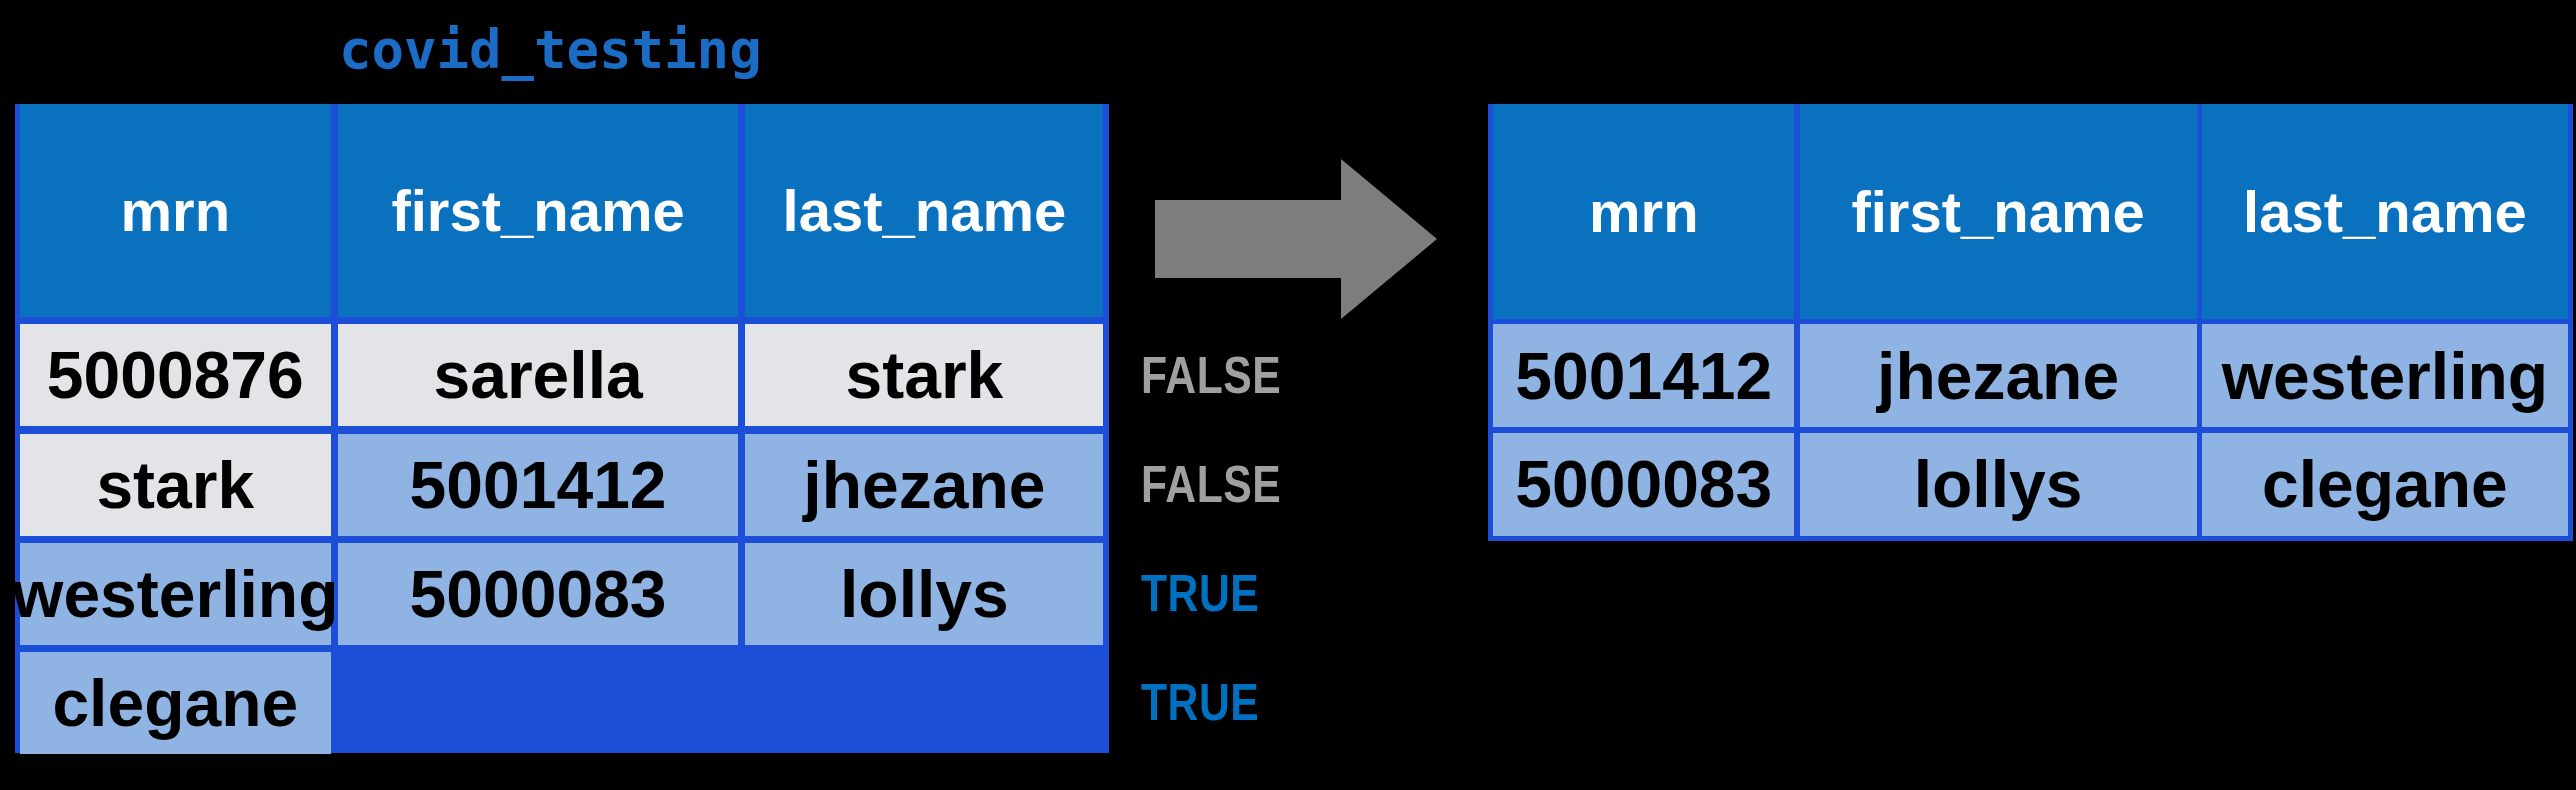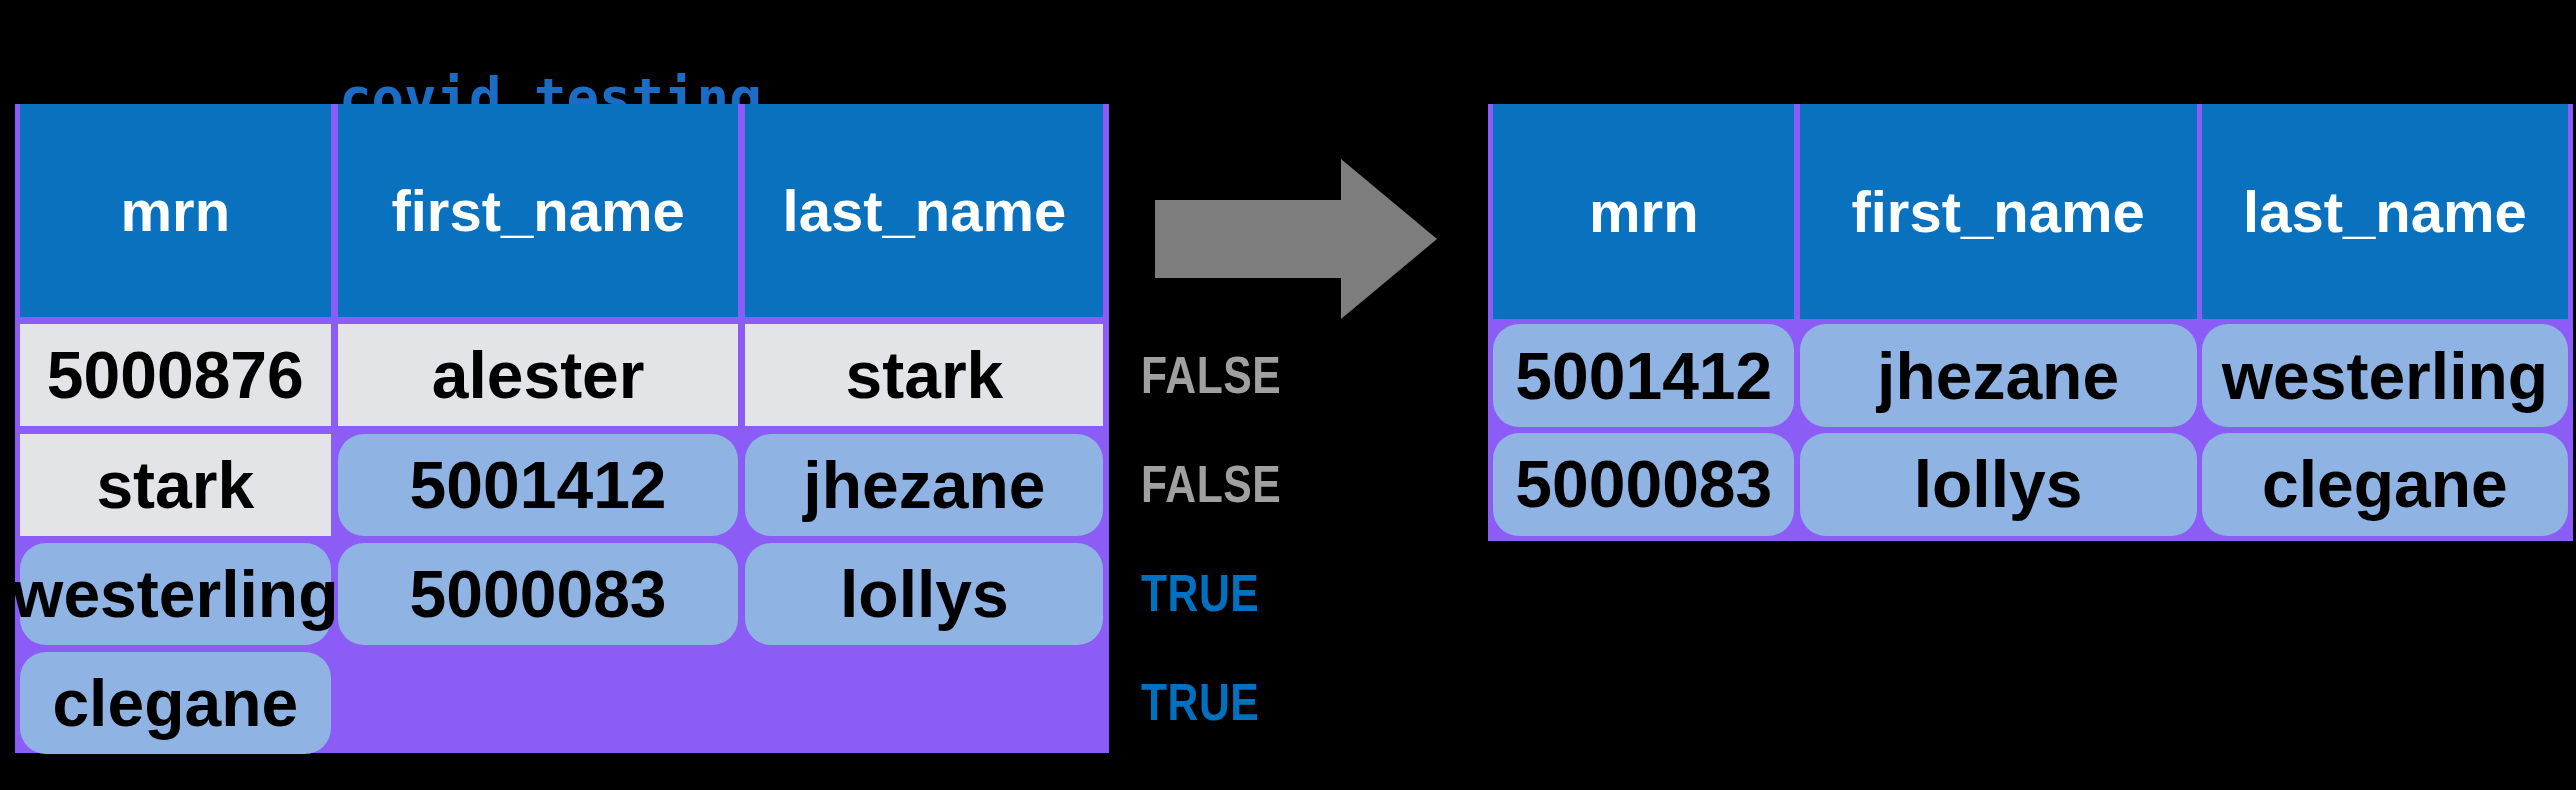--- a/index.html
+++ b/index.html
@@ -6,26 +6,26 @@
   .canvas {
     position:relative; width:2576px; height:791px;
     background:#000; overflow:hidden;
     font-family:"Liberation Sans", sans-serif;
   }
 
   .slide-title {
     position:absolute; left:339px; top:22.5px;
     font-family:"DejaVu Sans Mono", monospace;
     font-weight:bold; font-size:54px; line-height:1;
-    color:#1B6CC4; white-space:nowrap;margin-top:48px;
+    color:#1B6CC4; white-space:nowrap;
   }
 
   
   .tbl {
-    position:absolute; background:#8b5cf6;
+    position:absolute; background:#1d4ed8;
     display:grid; box-sizing:border-box;
   }
   .tbl-left {
     left:14.5px; top:104px; width:1094px; height:649px;
     grid-template-columns:311px 400px 358px;
     grid-template-rows:213px 102px 102px 102px 102px;
     gap:7.3px; padding:0 5.3px;
   }
   .tbl-right {
     left:1488px; top:104px; width:1085px; height:437px;
@@ -39,21 +39,21 @@
     display:flex; align-items:center; justify-content:center;
     white-space:nowrap;
   }
   .td {
     color:#000000; font-size:66px;
     display:flex; align-items:center; justify-content:center;
     white-space:nowrap;
     font-weight:bold;
   }
   .row-gray { background:#E2E4E7; }
-  .row-blue { background:#8FB3E2;border-radius:26px; }
+  .row-blue { background:#8FB3E2; }
 
   
   .flag {
     position:absolute; left:1141px; height:102px;
     display:flex; align-items:center;
     font-weight:bold; font-size:52px; letter-spacing:0.7px;
     transform:scaleX(0.82); transform-origin:left center;
     white-space:nowrap;
   }
   .flag-1 { top:324px; }
@@ -77,21 +77,21 @@
 <div class="canvas">
 
   <div class="slide-title">covid_testing</div>
 
   <div class="tbl tbl-left">
     <div class="th">mrn</div>
     <div class="th">first_name</div>
     <div class="th">last_name</div>
 
     <div class="td row-gray">5000876</div>
-    <div class="td row-gray">alester</div>
+    <div class="td row-gray">sarella</div>
     <div class="td row-gray">stark</div>
 
     <div class="td row-gray">stark</div>
 
     <div class="td row-blue">5001412</div>
     <div class="td row-blue">jhezane</div>
     <div class="td row-blue">westerling</div>
 
     <div class="td row-blue">5000083</div>
     <div class="td row-blue">lollys</div>

